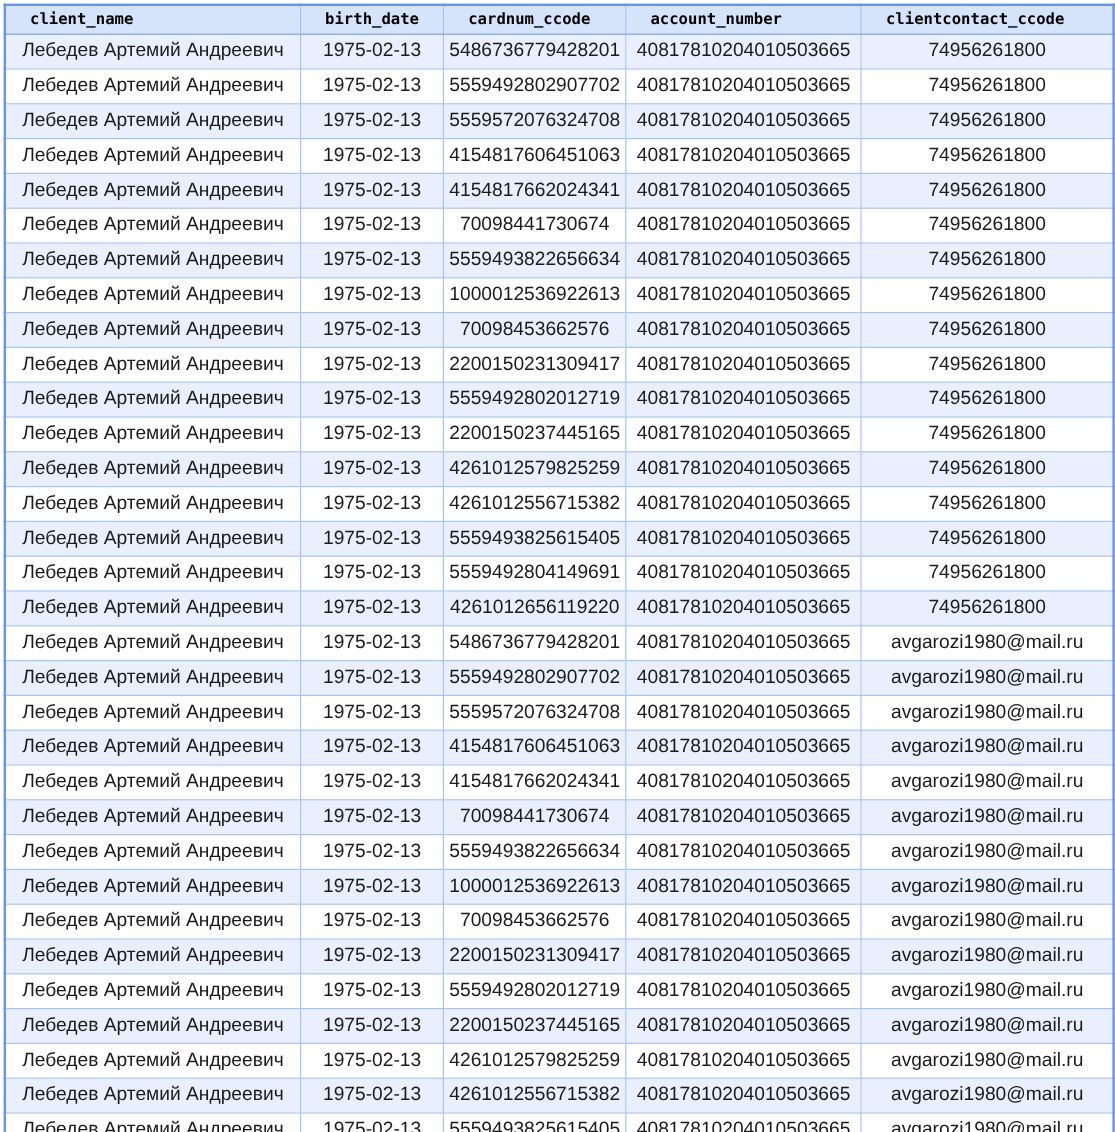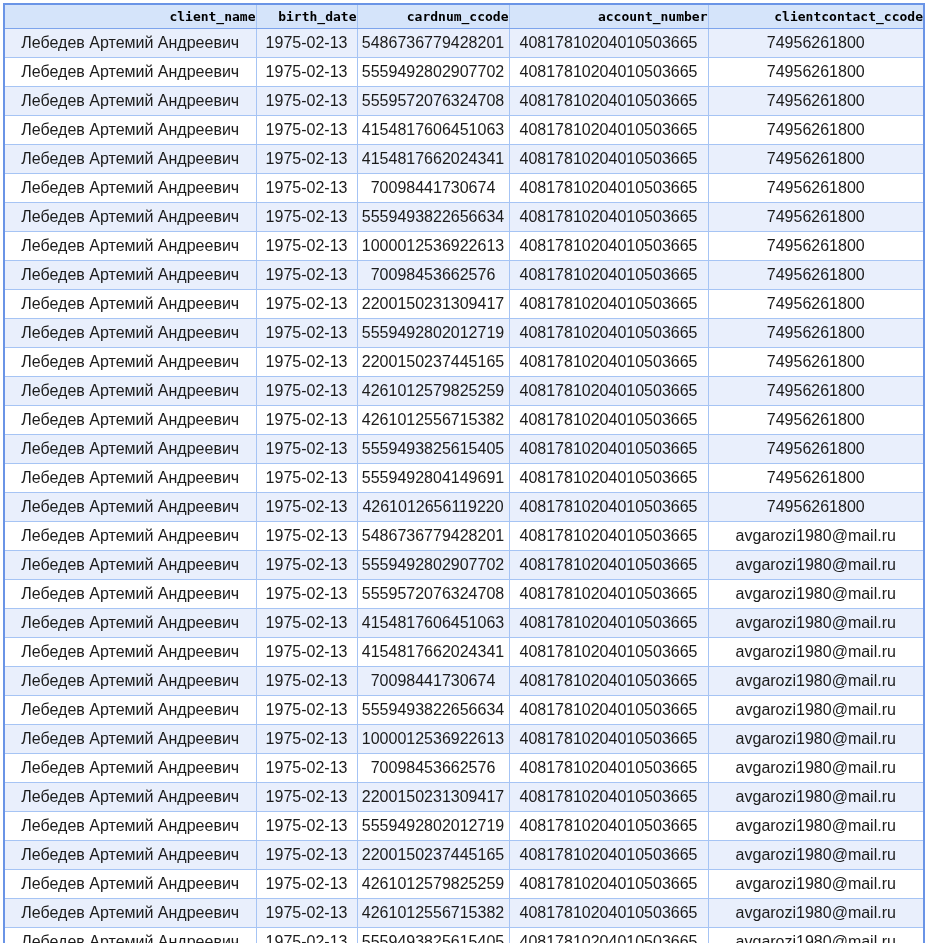--- a/index.html
+++ b/index.html
@@ -21,23 +21,23 @@
     table-layout: fixed;
     border: 2px solid var(--border-outer, #6a94e6);
   }
   table.data-grid th {
     background: var(--header-bg, #d5e4fa);
     font-family: "DejaVu Sans Mono", monospace;
     font-size: 13px;
     font-weight: bold;
     color: #000000;
     height: 23px;
-    text-align: right;
+    text-align: left;
     vertical-align: middle;
-    padding: 0 0;
+    padding: 0 20px;
     border: 1px solid var(--border-inner, #a6c4f4);
     border-bottom: 1px solid var(--border-header, #7da4ec);
   }
   table.data-grid td {
     height: 28px;
     text-align: center;
     vertical-align: middle;
     font-size: 16px;
     color: #1b1b1b;
     padding: 0 4px;

